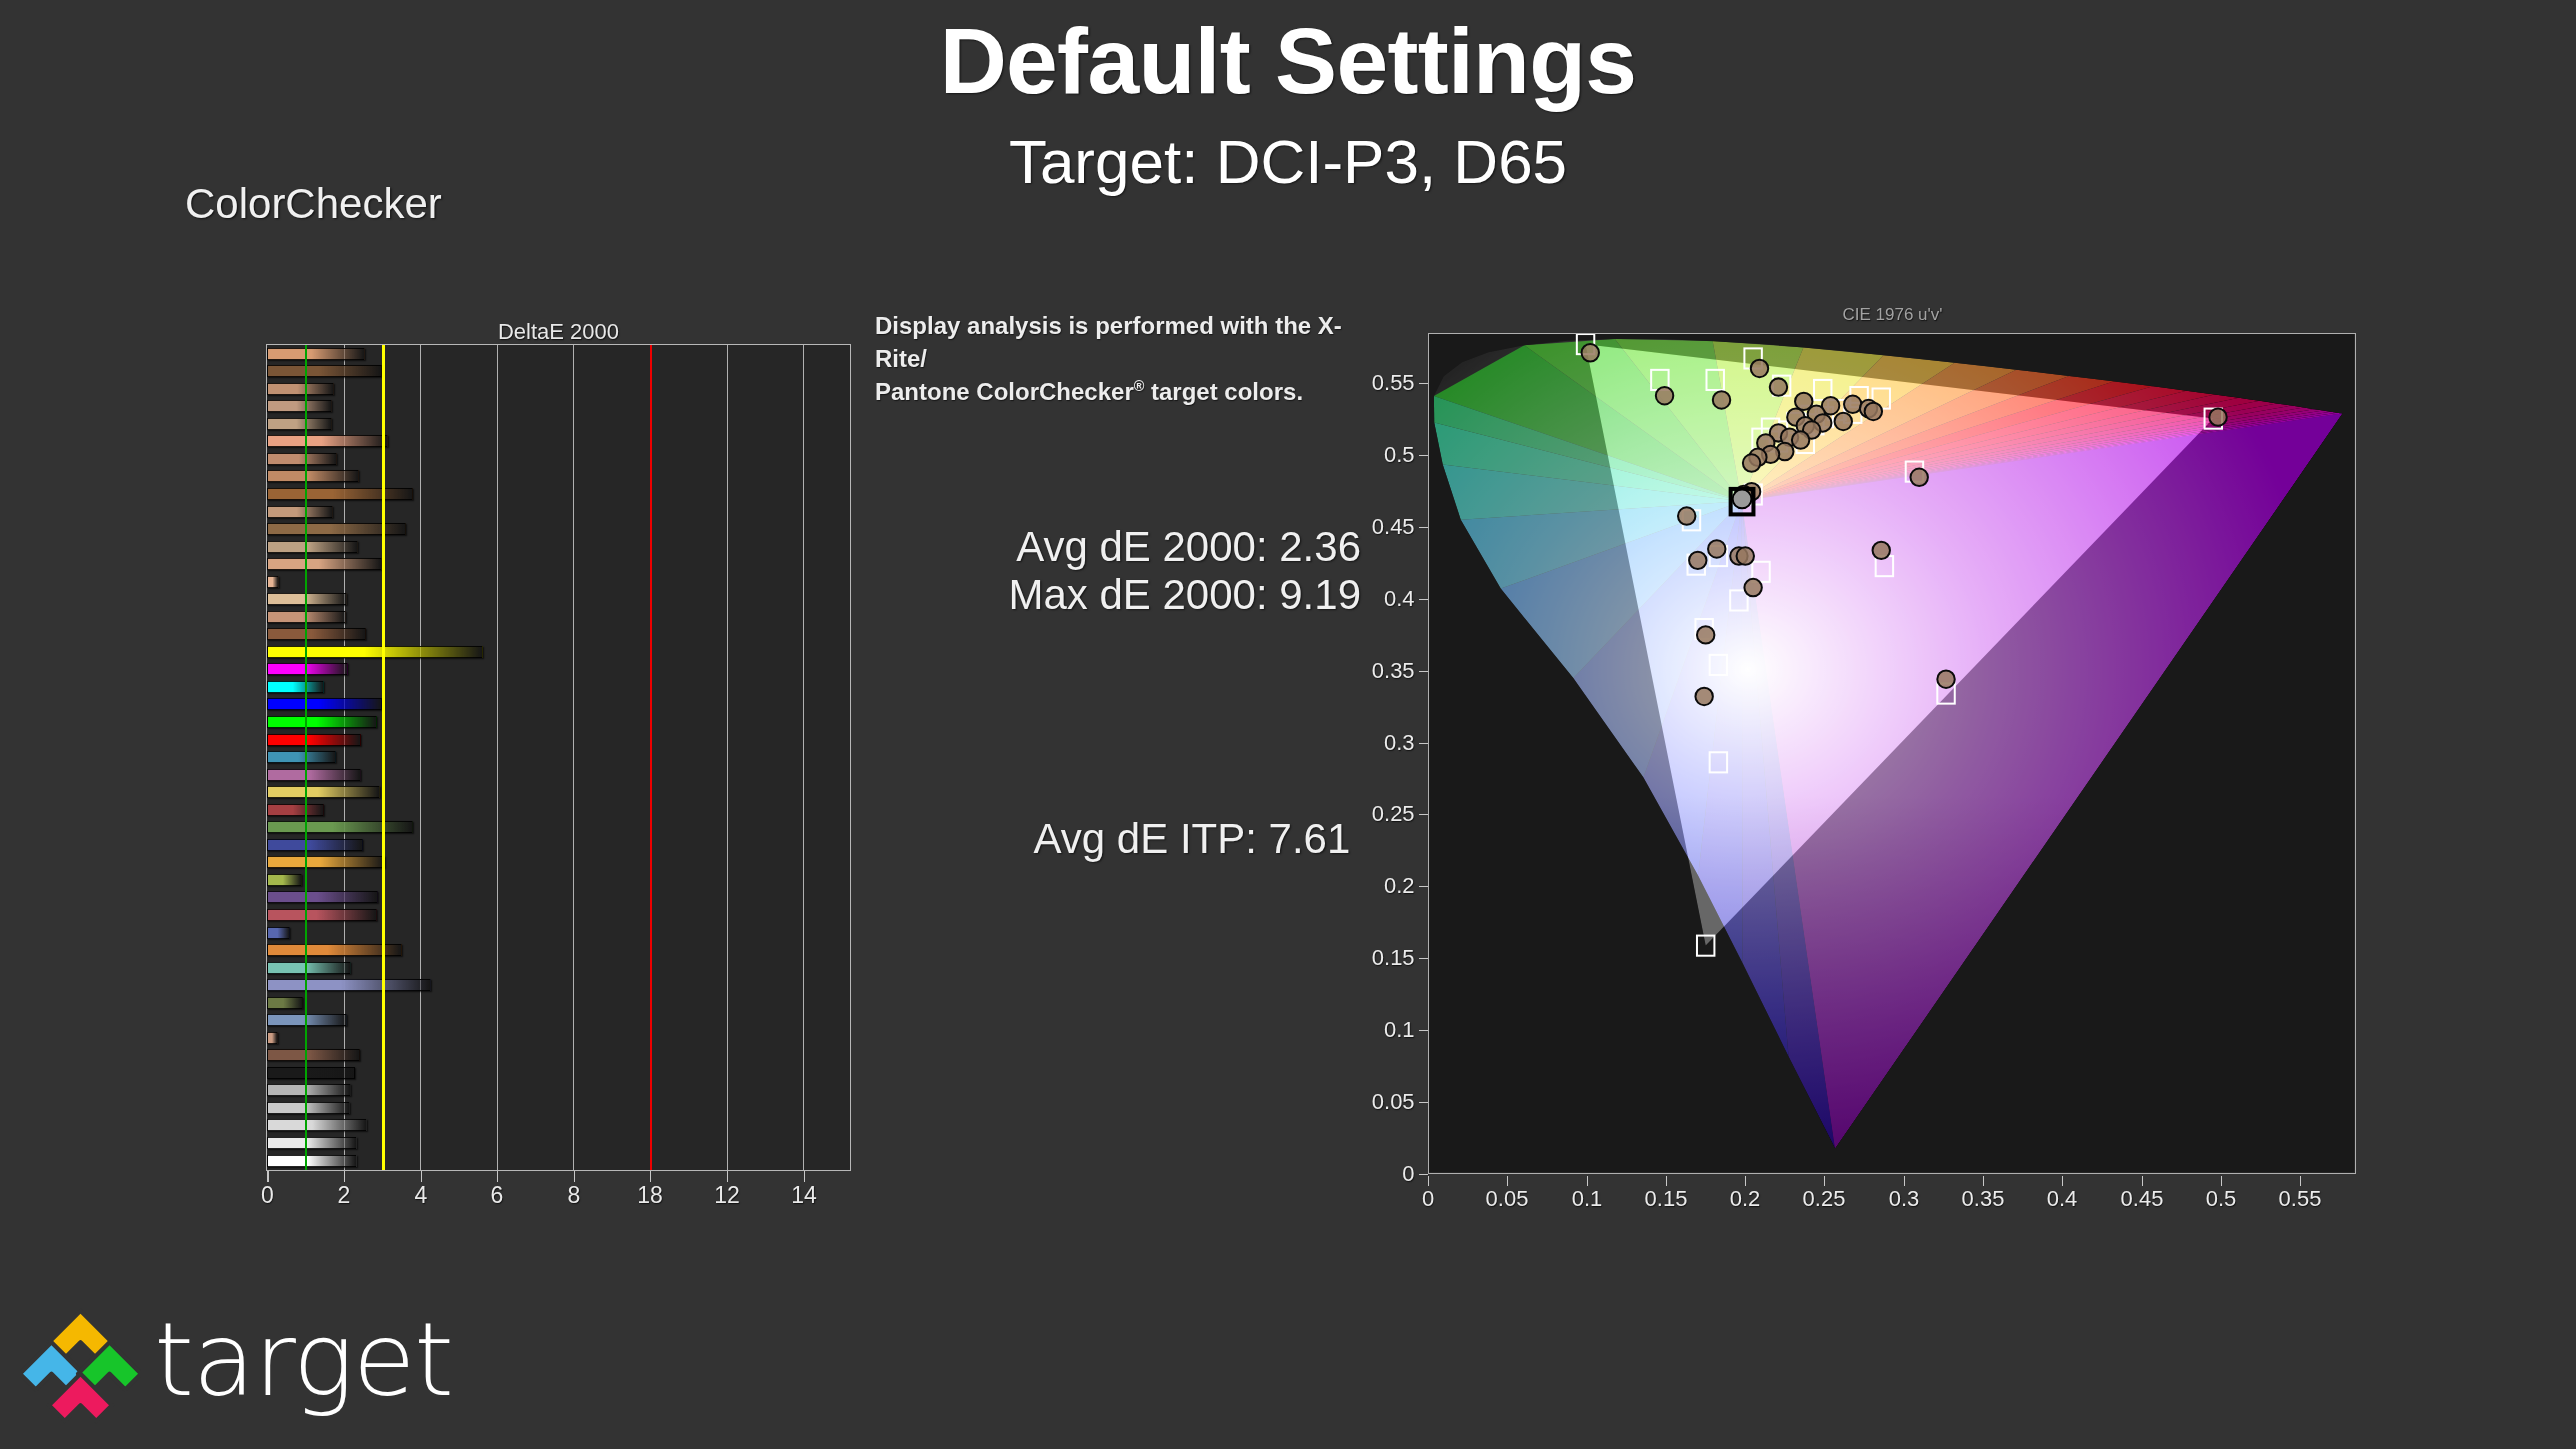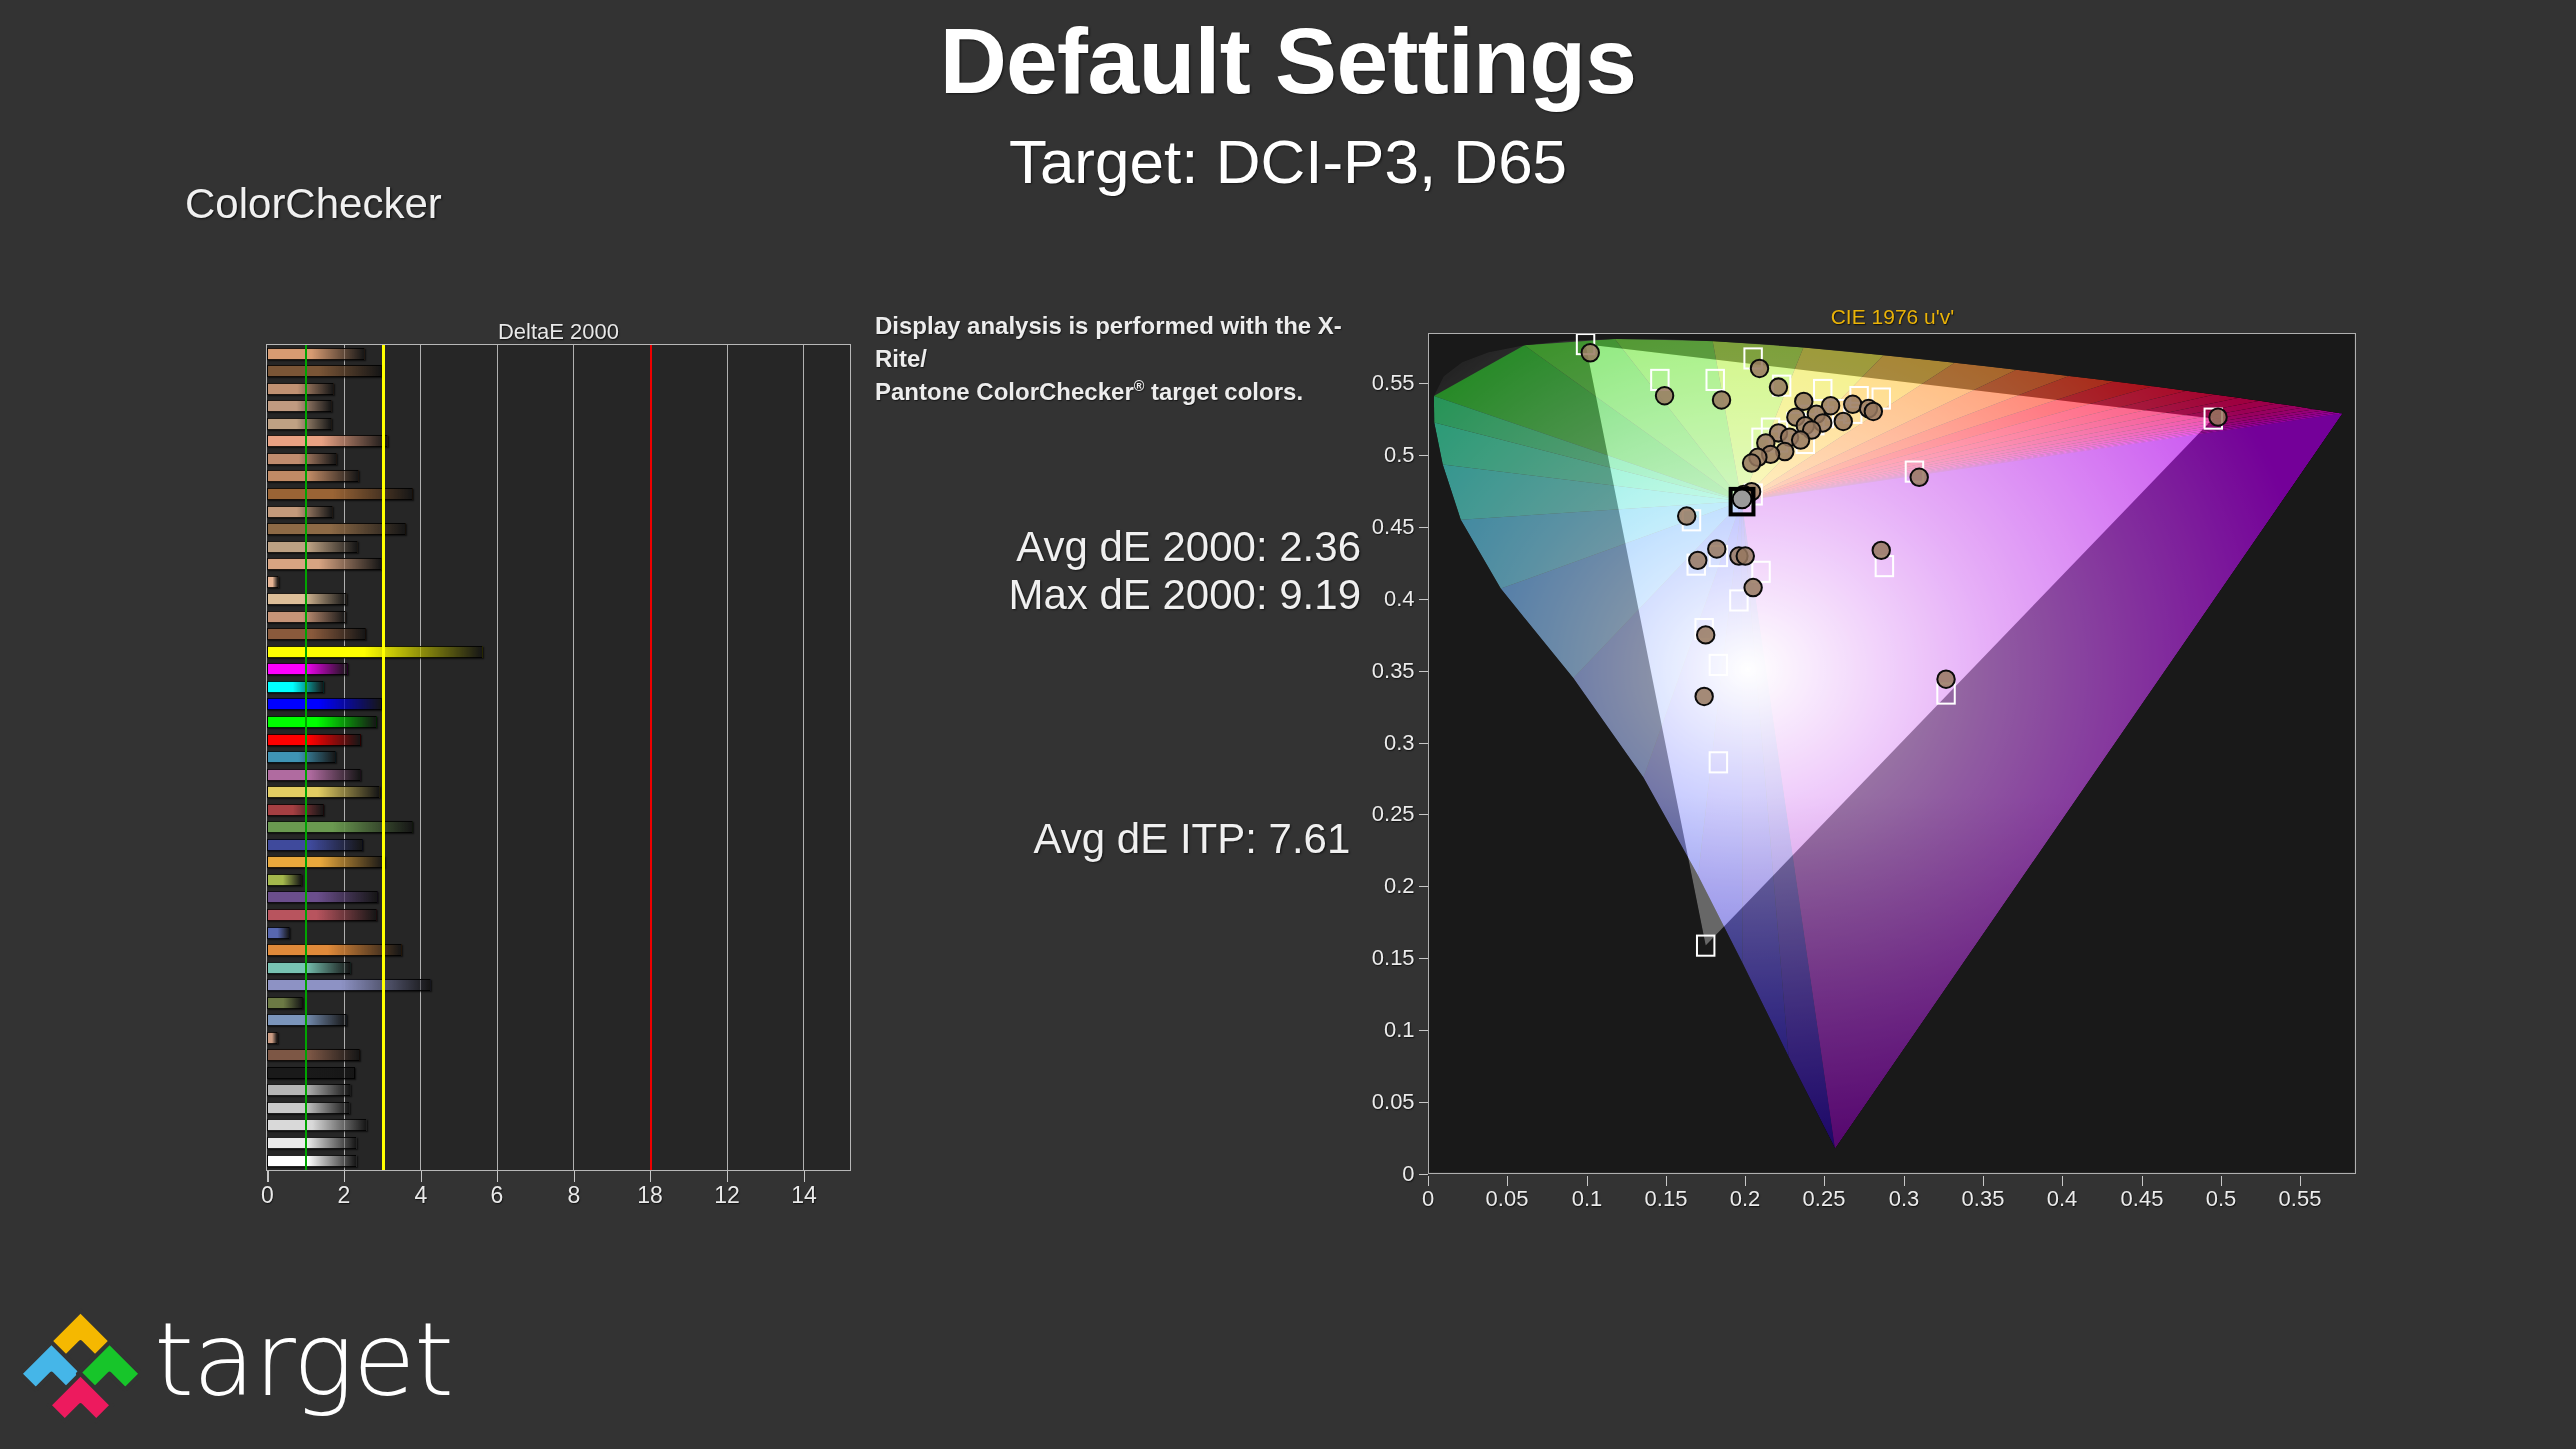--- a/index.html
+++ b/index.html
@@ -78,21 +78,21 @@
   .stat-block { position:absolute; left:865px; width:496px; text-align:right; }
   .stat-line {
     font-size:42px; line-height:1.14; color:#f0f0f0; font-weight:400;
     text-shadow:1.3px 1.3px 2px rgba(0,0,0,.55); white-space:nowrap;
   }
   #stats-de2000 { top:523px; }
   #stats-deitp  { top:815px; }
   #stats-deitp .stat-line:first-child { padding-right:10.7px; }
   #cie-title {
     position:absolute; left:1428px; width:929px; top:305px;
-    text-align:center; font-size:21px; color:#eab308;
+    text-align:center; font-size:17px; color:#a3a3a3;
     text-shadow:0.7px 0.7px 1.3px rgba(0,0,0,.7);
   }
   #cie-plot {
     position:absolute; left:1428px; top:333px; width:928px; height:841px;
     background:#262626; border:1.3px solid #b0b0b0; overflow:hidden;
   }
   #cie-y-axis { position:absolute; left:1369px; top:333px; width:59px; height:843px; }
   .cie-ytick { position:absolute; right:0; width:9.4px; height:1.3px; background:#c8c8c8; }
   .cie-ytick-lbl {
     position:absolute; right:13.4px; transform:translateY(-50%);

